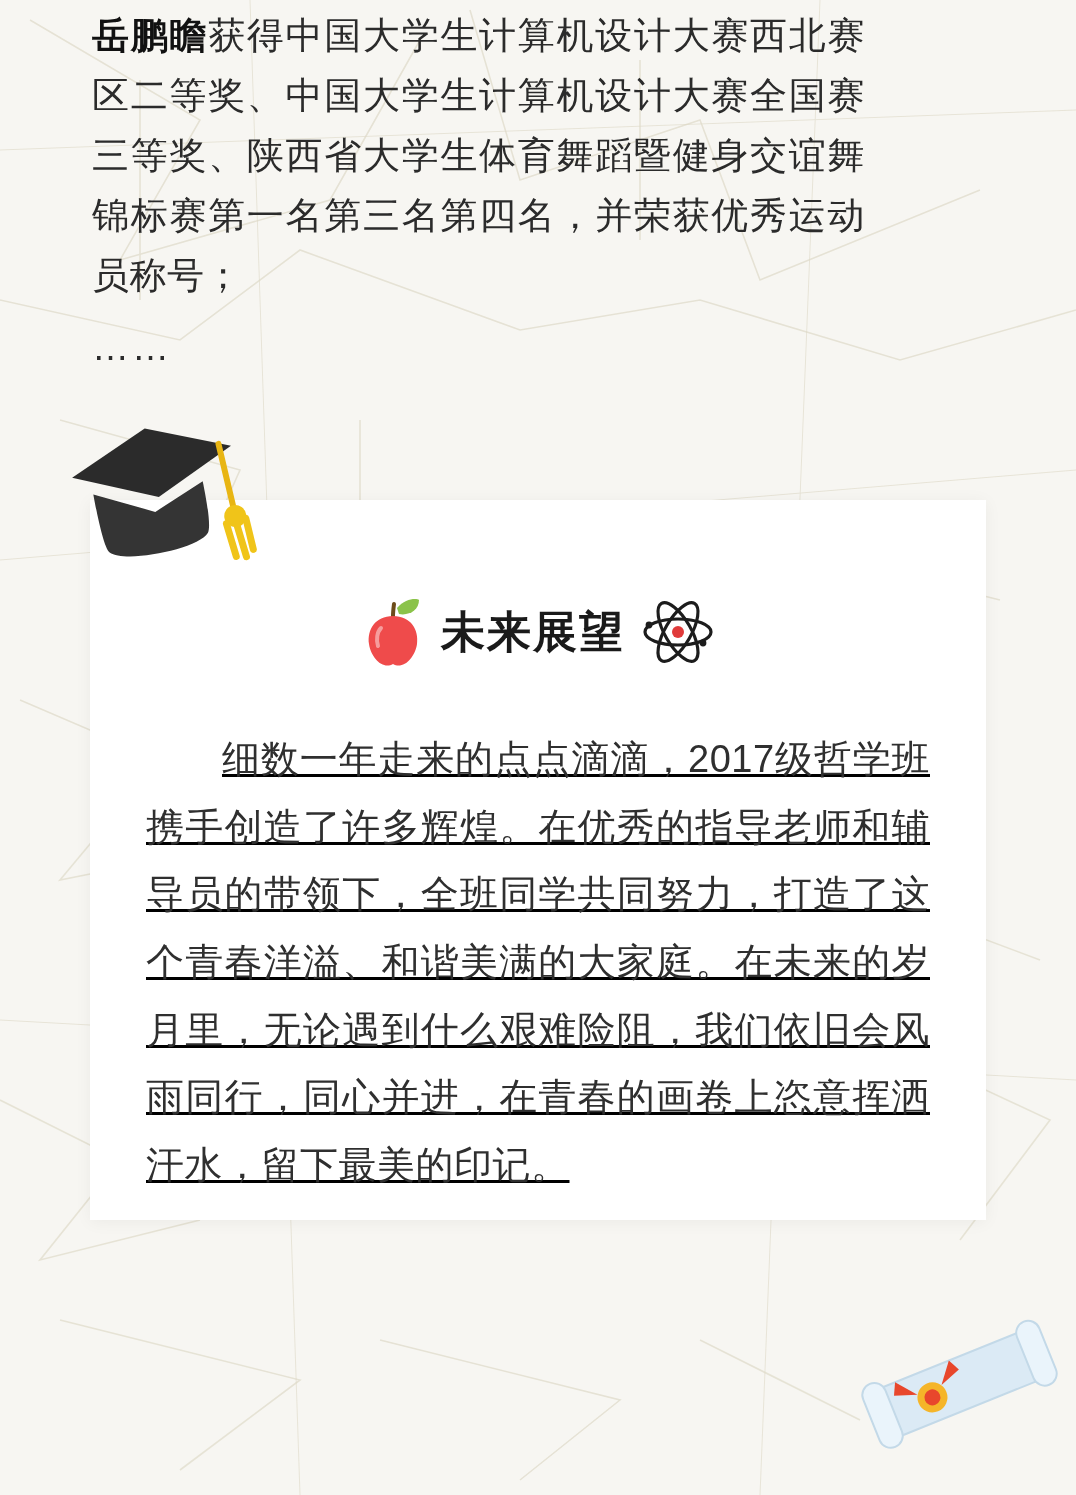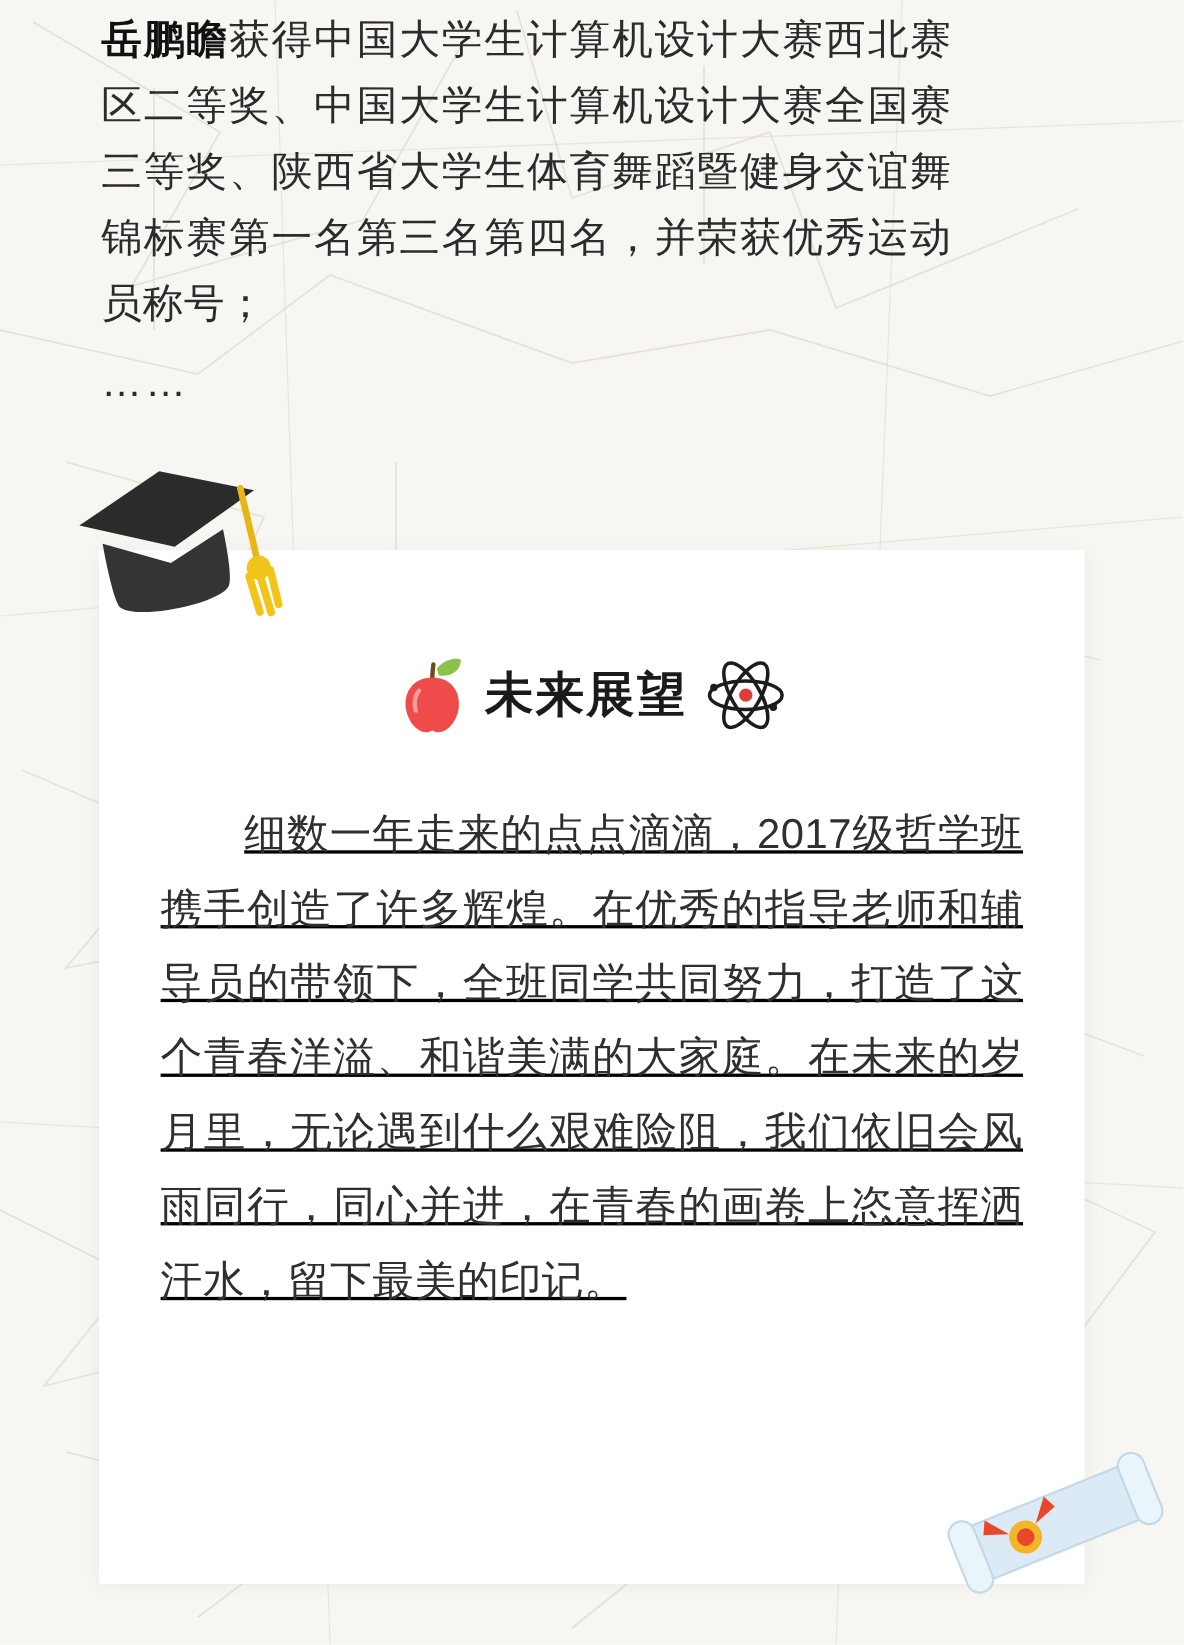--- a/index.html
+++ b/index.html
@@ -52,21 +52,21 @@
     letter-spacing: 3px;
     margin: 14px 0 0 0;
   }
 
   
   .card {
     position: absolute;
     left: 90px;
     top: 500px;
     width: 896px;
-    height: 940px;
+    height: 720px;
     background: #ffffff;
     box-shadow: 0 2px 16px rgba(0,0,0,0.05);
     z-index: 3;
   }
 
   .card-header {
     display: flex;
     align-items: center;
     justify-content: center;
     gap: 16px;

